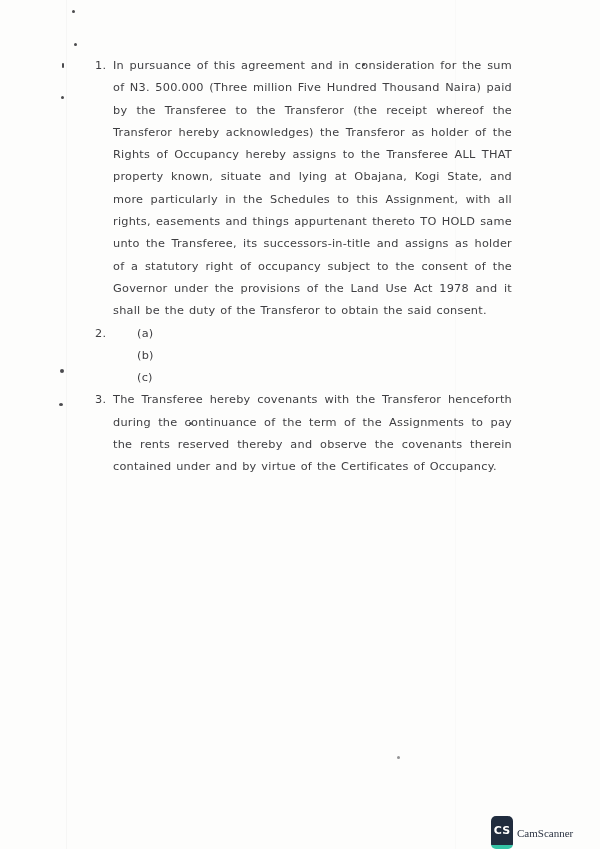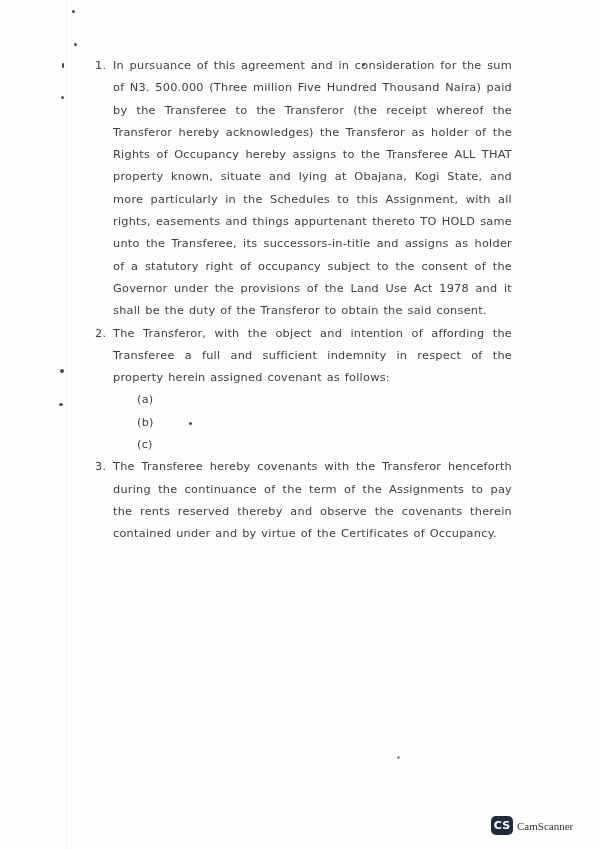--- a/index.html
+++ b/index.html
@@ -46,24 +46,24 @@
     border-radius: 50%;
   }
 
   
   .footer-brand {
     position: absolute;
     left: 491px; top: 816px;
     display: flex; align-items: center;
   }
   .cs-icon {
-    width: 22px; height: 19px;
+    width: 22px; height: 33px;
     border-radius: 5px;
     overflow: hidden;
-    display: flex; flex-direction: row;
+    display: flex; flex-direction: column;
     flex: 0 0 22px;
   }
   .cs-icon-top {
     flex: 1;
     background: #202c3e;
     color: #ffffff;
     display: flex; align-items: center; justify-content: center;
     font-size: 11px; font-weight: bold;
     font-family: "DejaVu Sans", sans-serif;
     letter-spacing: 0.2px;
@@ -87,21 +87,20 @@
   <div class="doc">
 
     <div class="clause">
       <div class="clause-number">1.</div>
       <div class="clause-body">In pursuance of this agreement and in consideration for the sum of N3. 500.000 (Three million Five Hundred Thousand Naira) paid by the Transferee to the Transferor (the receipt whereof the Transferor hereby acknowledges) the Transferor as holder of the Rights of Occupancy hereby assigns to the Transferee ALL THAT property known, situate and lying at Obajana, Kogi State, and more particularly in the Schedules to this Assignment, with all rights, easements and things appurtenant thereto TO HOLD same unto the Transferee, its successors-in-title and assigns as holder of a statutory right of occupancy subject to the consent of the Governor under the provisions of the Land Use Act 1978 and it shall be the duty of the Transferor to obtain the said consent.</div>
     </div>
 
     <div class="clause">
       <div class="clause-number">2.</div>
       <div class="clause-body">
-        <div class="clause-intro">The Transferor, with the object and intention of affording the Transferee a full and sufficient indemnity in respect of the property herein assigned covenant as follows:</div>
 
         <div class="subitem">
           <div class="sub-marker">(a)</div>
         </div>
 
         <div class="subitem">
           <div class="sub-marker">(b)</div>
         </div>
 
         <div class="subitem">

